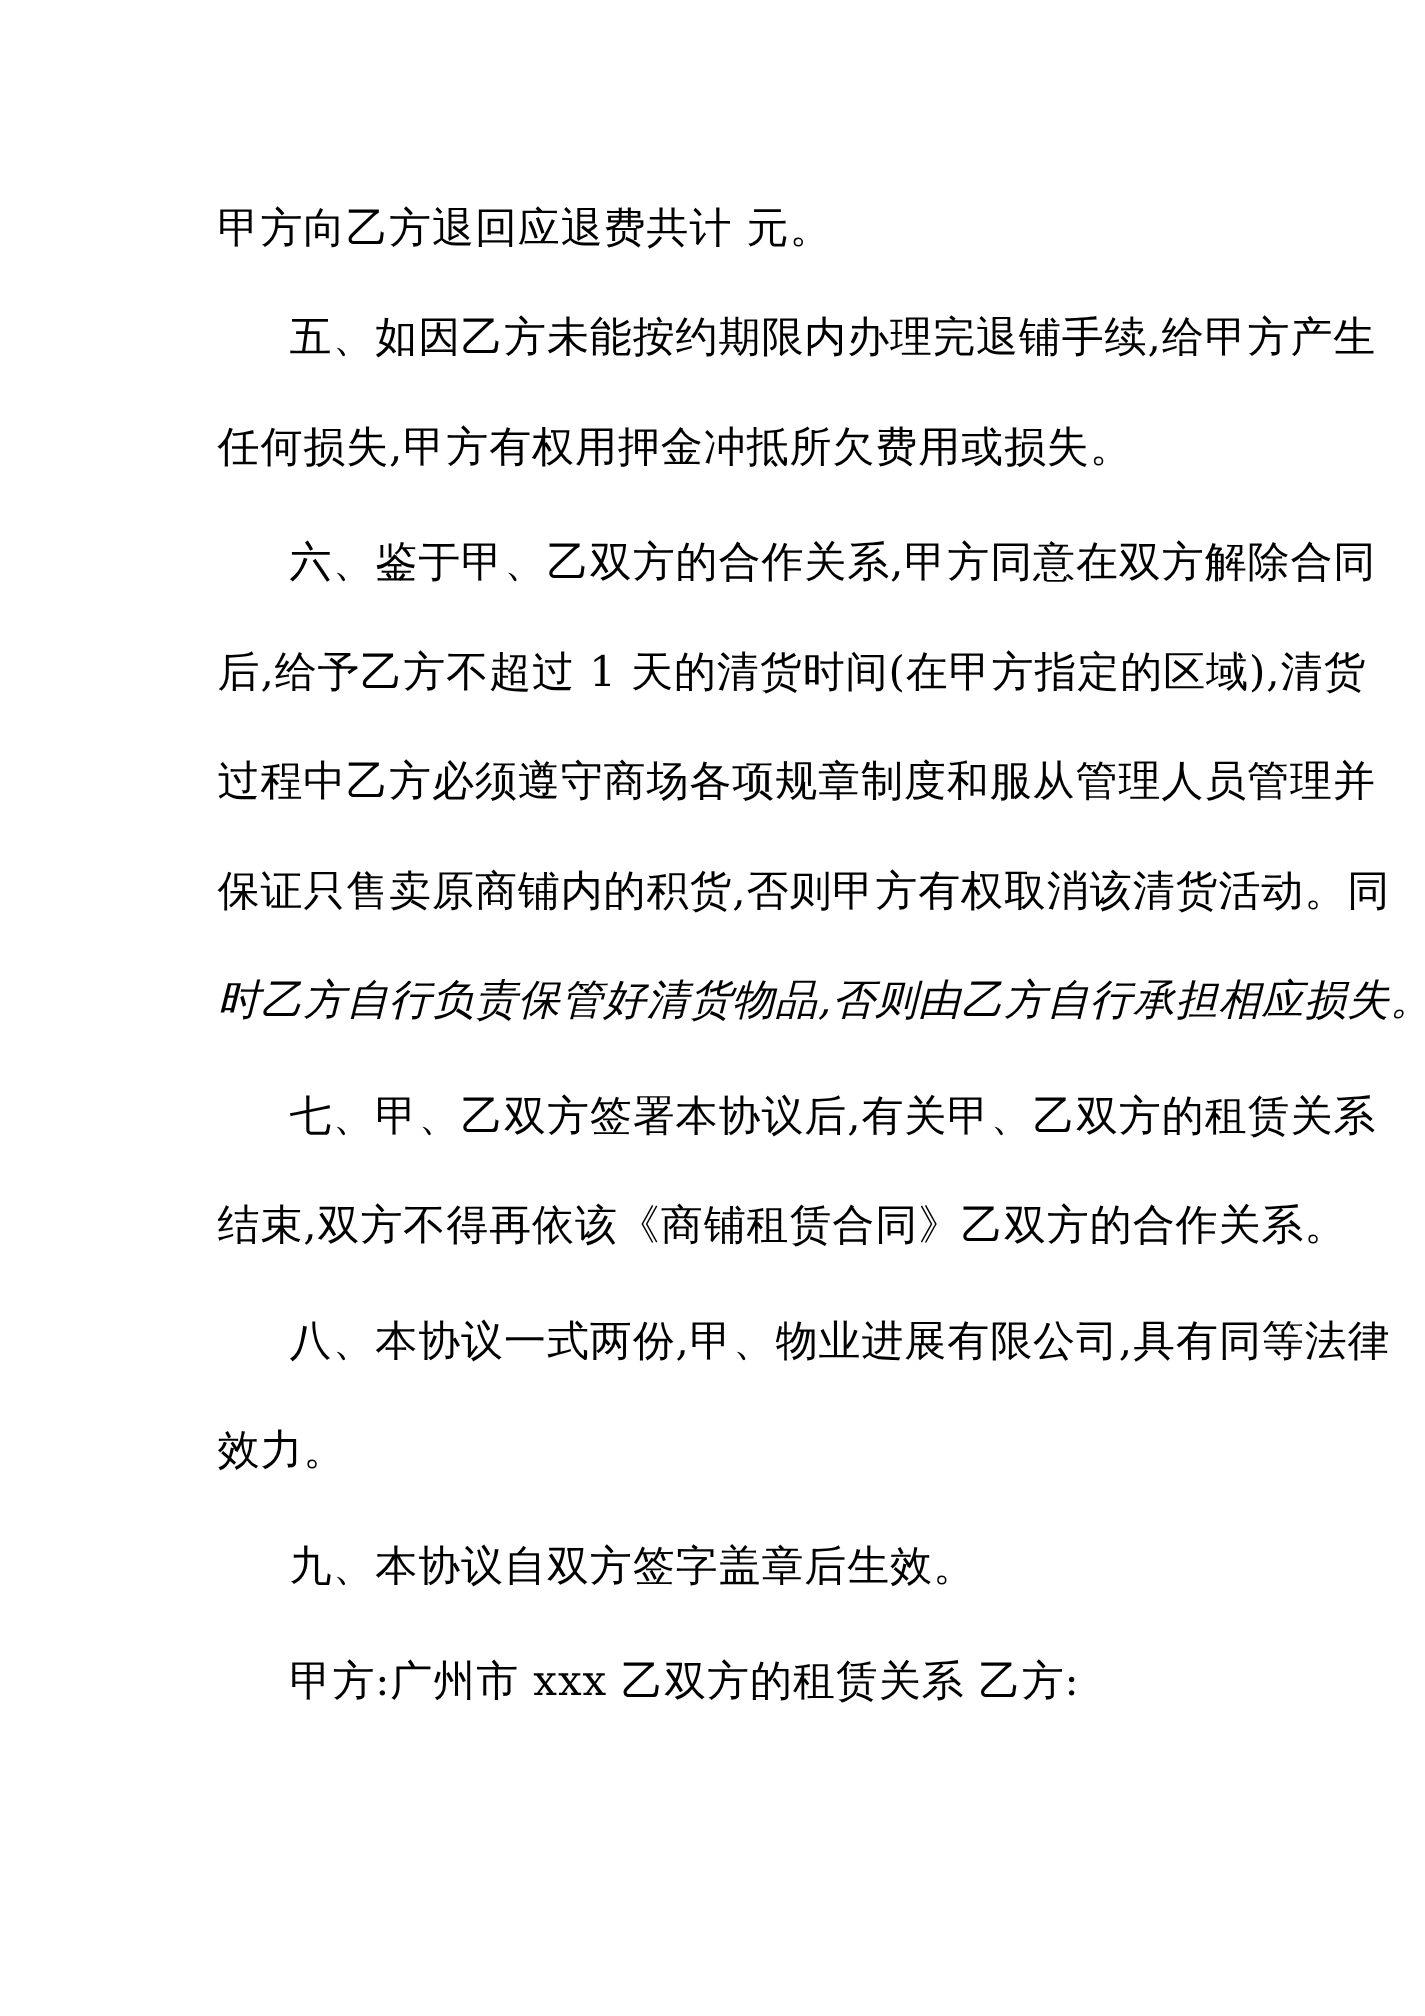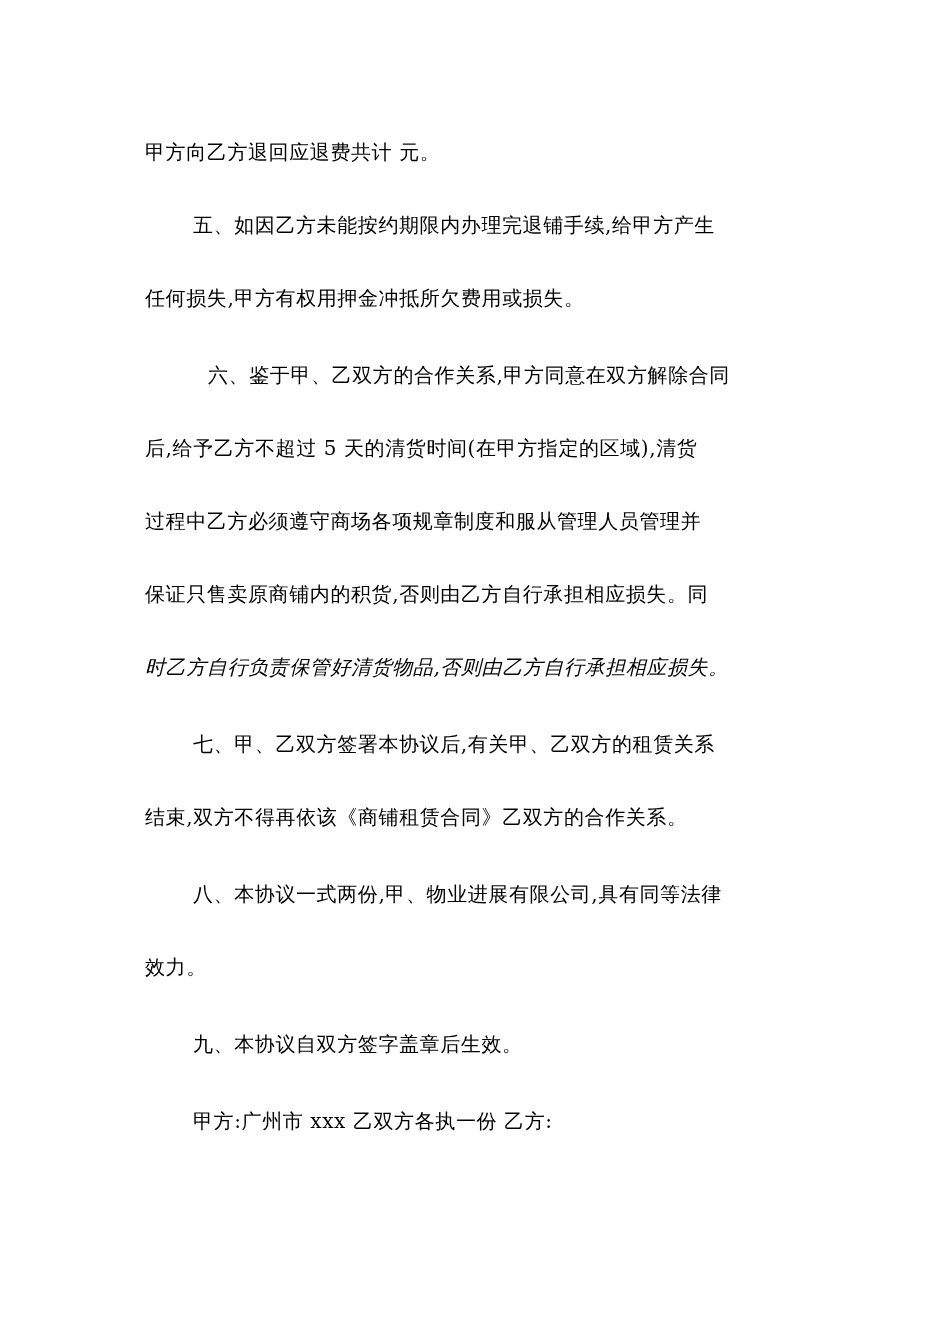--- a/index.html
+++ b/index.html
@@ -20,48 +20,48 @@
       left: 0;
       top: 0;
       width: 950px;
       height: 1344px;
       background: #ffffff;
     }
     .line {
       position: absolute;
       left: 145px;
       width: 680px;
-      font-size: 20px;
+      font-size: 28px;
       line-height: 30px;
       height: 30px;
       white-space: nowrap;
       letter-spacing: 0.6px;
     }
     .indent {
       left: 193px;
     }
   </style>
 </head>
 <body>
 
 <div class="page">
   <div class="line" style="top:137px;">甲方向乙方退回应退费共计  元。</div>
 
   <div class="line indent" style="top:210px;">五、如因乙方未能按约期限内办理完退铺手续,给甲方产生</div>
   <div class="line" style="top:283px;">任何损失,甲方有权用押金冲抵所欠费用或损失。</div>
 
-  <div class="line indent" style="top:360px;margin-left:15px;">六、鉴于甲、乙双方的合作关系,甲方同意在双方解除合同</div>
-  <div class="line" style="top:433px;">后,给予乙方不超过 5 天的清货时间(在甲方指定的区域),清货</div>
+  <div class="line indent" style="top:360px;">六、鉴于甲、乙双方的合作关系,甲方同意在双方解除合同</div>
+  <div class="line" style="top:433px;">后,给予乙方不超过 1 天的清货时间(在甲方指定的区域),清货</div>
   <div class="line" style="top:506px;">过程中乙方必须遵守商场各项规章制度和服从管理人员管理并</div>
-  <div class="line" style="top:579px;">保证只售卖原商铺内的积货,否则由乙方自行承担相应损失。同</div>
+  <div class="line" style="top:579px;">保证只售卖原商铺内的积货,否则甲方有权取消该清货活动。同</div>
   <div class="line" style="top:652px;font-style:italic;">时乙方自行负责保管好清货物品,否则由乙方自行承担相应损失。</div>
 
   <div class="line indent" style="top:729px;">七、甲、乙双方签署本协议后,有关甲、乙双方的租赁关系</div>
   <div class="line" style="top:802px;">结束,双方不得再依该《商铺租赁合同》乙双方的合作关系。</div>
 
   <div class="line indent" style="top:879px;">八、本协议一式两份,甲、物业进展有限公司,具有同等法律</div>
   <div class="line" style="top:952px;">效力。</div>
 
   <div class="line indent" style="top:1029px;">九、本协议自双方签字盖章后生效。</div>
 
-  <div class="line indent" style="top:1106px;">甲方:广州市 xxx 乙双方各执一份  乙方:</div>
+  <div class="line indent" style="top:1106px;">甲方:广州市 xxx 乙双方的租赁关系  乙方:</div>
 
 </div>
 
 </body></html>

